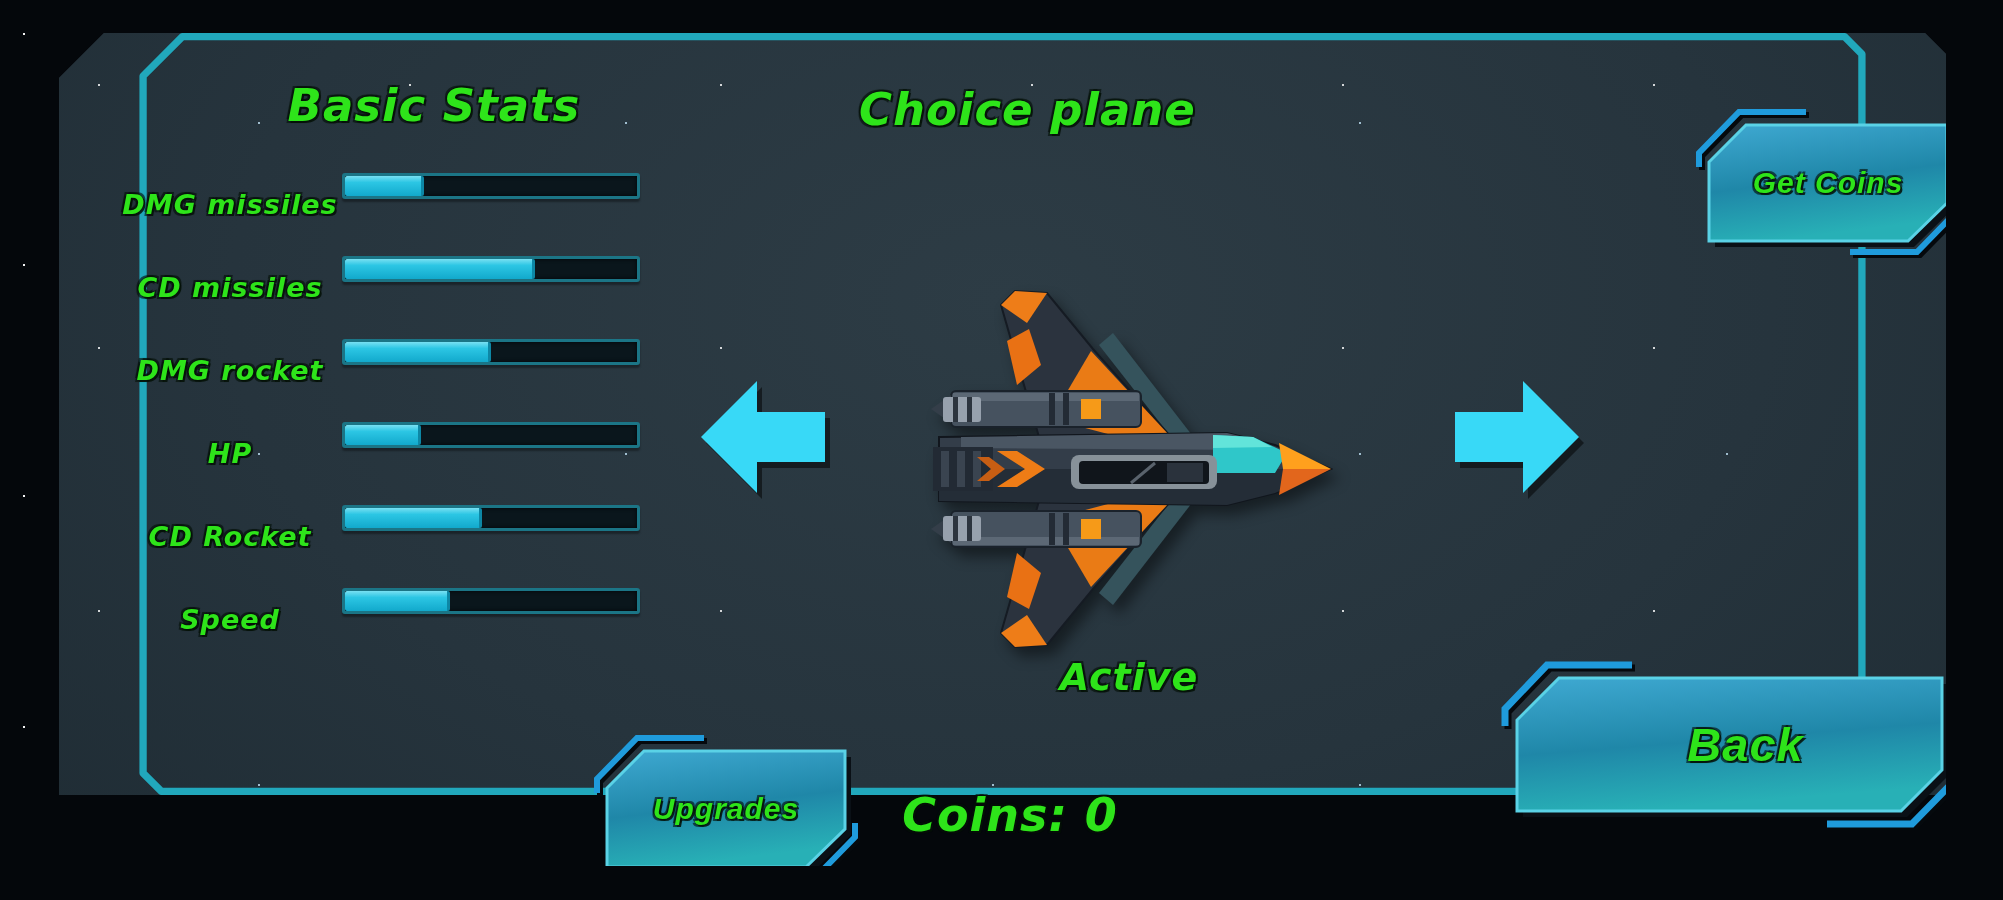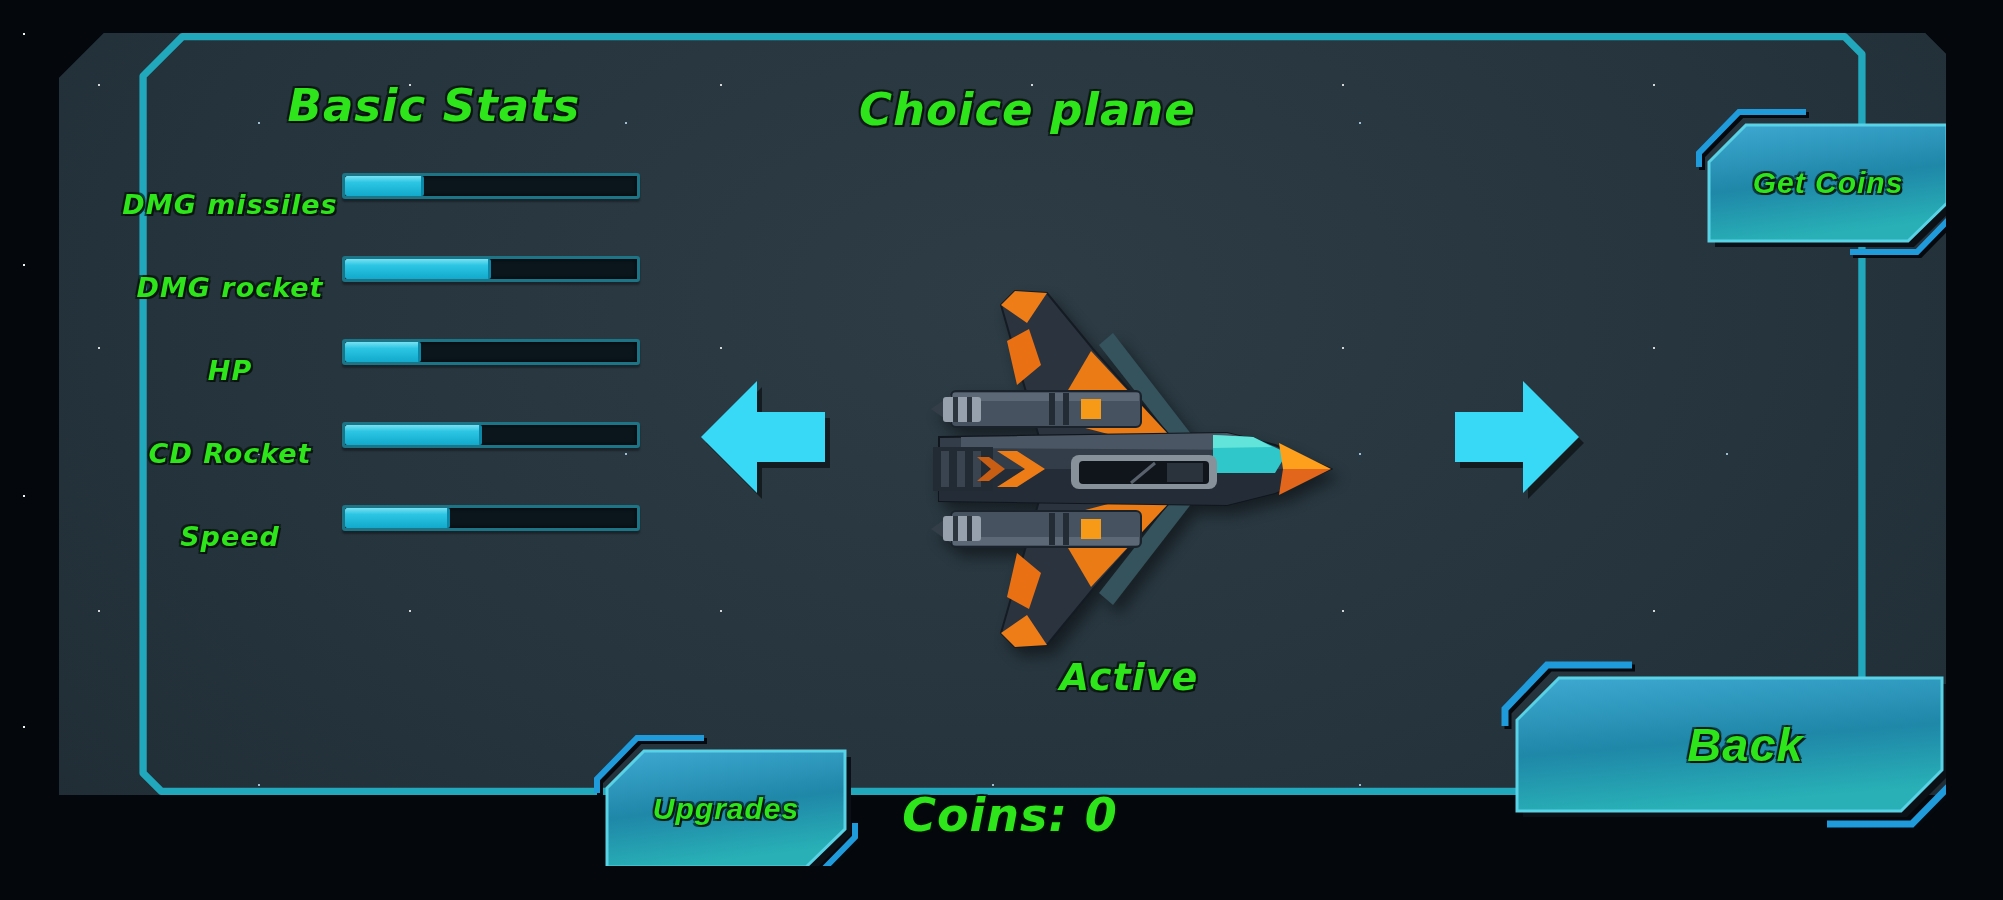--- a/index.html
+++ b/index.html
@@ -103,20 +103,26 @@
       <polygon points="47,4 1864,4 1883,23 1883,800 1852,829 24,829 4,809 4,47" fill="none" stroke="#21a8bc" stroke-width="8" stroke-linejoin="round"></polygon>
     </svg>
 
     <div class="stats-title gtext">Basic Stats</div>
 
     <div class="stats-rows">
       <div class="stat-row">
         <span class="stat-label gtext">DMG missiles</span>
         <div class="stat-bar">
           <div class="stat-bar-fill" style="width: 27%;"></div>
+        </div>
+      </div>
+      <div class="stat-row">
+        <span class="stat-label gtext">CD missiles</span>
+        <div class="stat-bar">
+          <div class="stat-bar-fill" style="width: 65%;"></div>
         </div>
       </div>
       <div class="stat-row">
         <span class="stat-label gtext">DMG rocket</span>
         <div class="stat-bar">
           <div class="stat-bar-fill" style="width: 50%;"></div>
         </div>
       </div>
       <div class="stat-row">
         <span class="stat-label gtext">HP</span>

